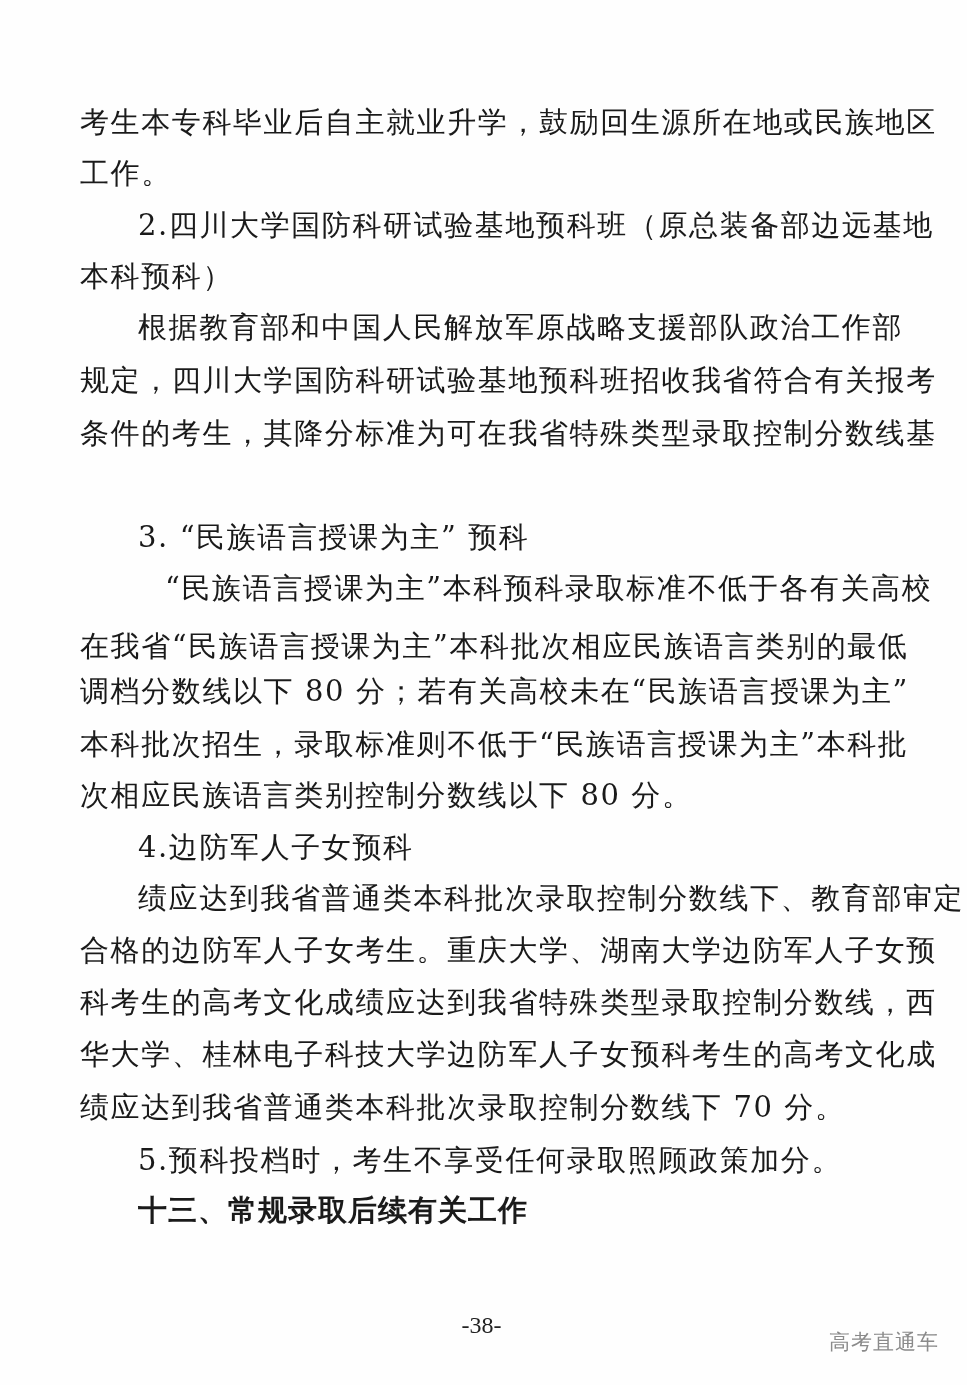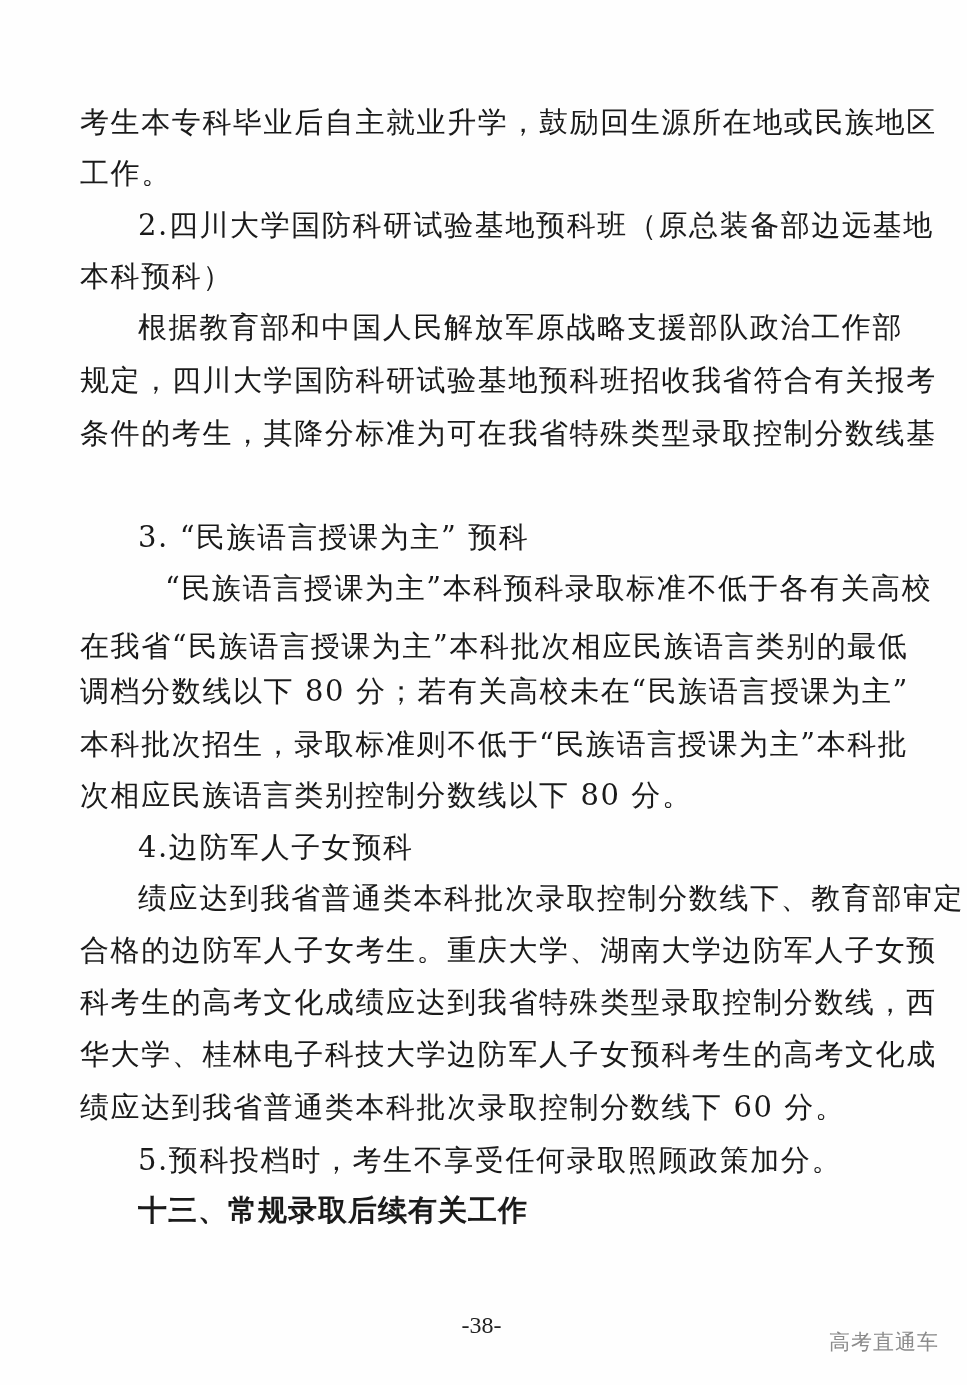--- a/index.html
+++ b/index.html
@@ -65,21 +65,21 @@
   <div class="line justify" style="top:673px">调档分数线以下 80 分；若有关高校未在“民族语言授课为主”</div>
   <div class="line justify" style="top:726px">本科批次招生，录取标准则不低于“民族语言授课为主”本科批</div>
   <div class="line" style="top:777px">次相应民族语言类别控制分数线以下 80 分。</div>
 
   <div class="line indent" style="top:829px">4.边防军人子女预科</div>
 
   <div class="line indent justify" style="top:880px">绩应达到我省普通类本科批次录取控制分数线下、教育部审定</div>
   <div class="line justify" style="top:932px">合格的边防军人子女考生。重庆大学、湖南大学边防军人子女预</div>
   <div class="line justify" style="top:984px">科考生的高考文化成绩应达到我省特殊类型录取控制分数线，西</div>
   <div class="line justify" style="top:1036px">华大学、桂林电子科技大学边防军人子女预科考生的高考文化成</div>
-  <div class="line" style="top:1089px">绩应达到我省普通类本科批次录取控制分数线下 60 分。</div>
+  <div class="line" style="top:1089px">绩应达到我省普通类本科批次录取控制分数线下 70 分。</div>
 
   <div class="line indent" style="top:1142px">5.预科投档时，考生不享受任何录取照顾政策加分。</div>
 
   <div class="line heading" style="top:1192px">十三、常规录取后续有关工作</div>
 
   <div class="pagenum">
     <span>-38-</span>
   </div>
 
   <div class="watermark">高考直通车</div>

